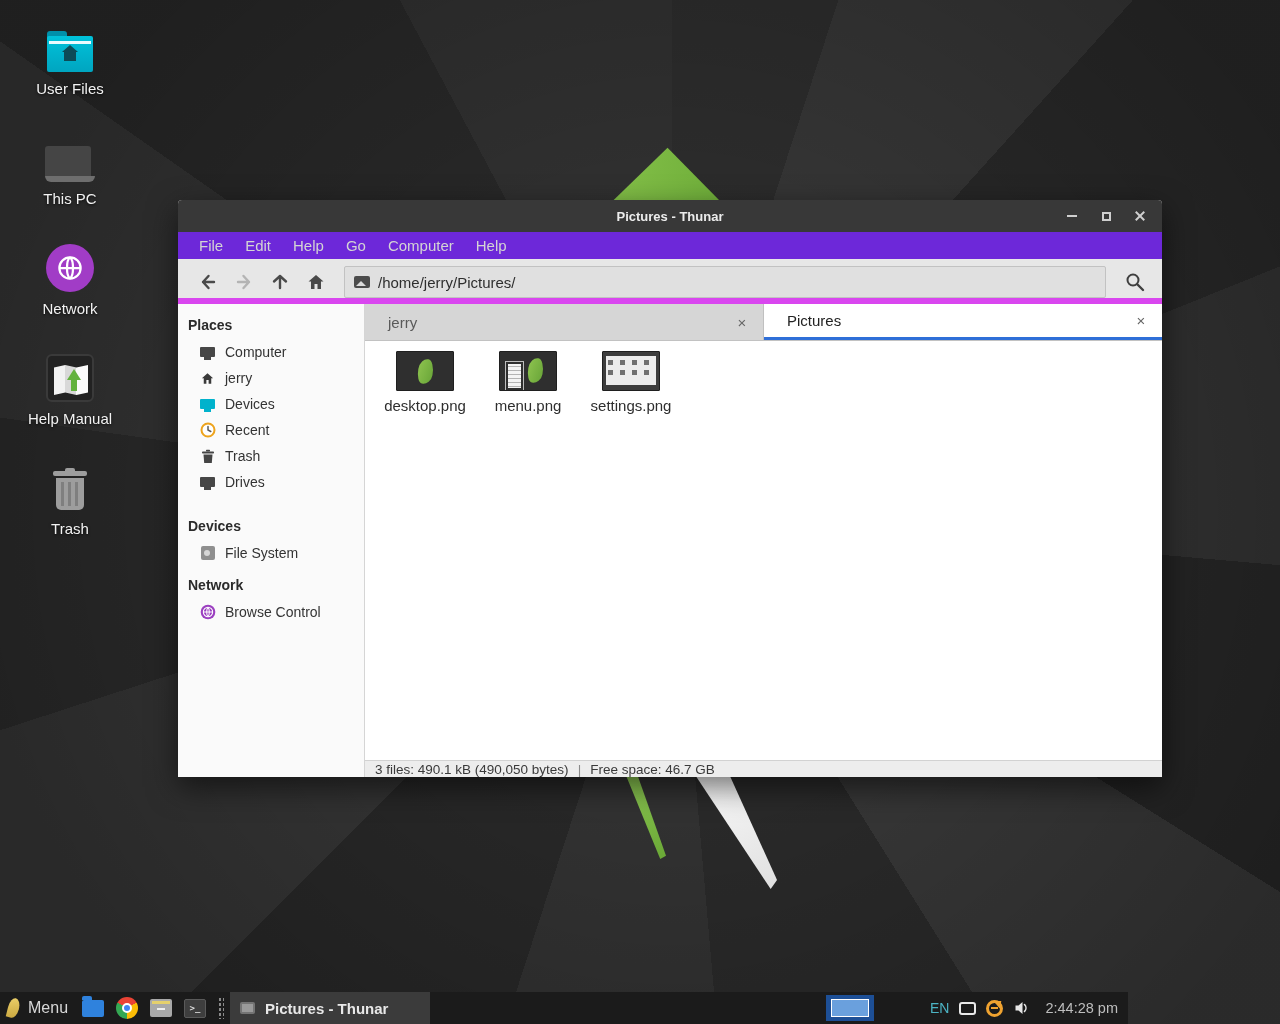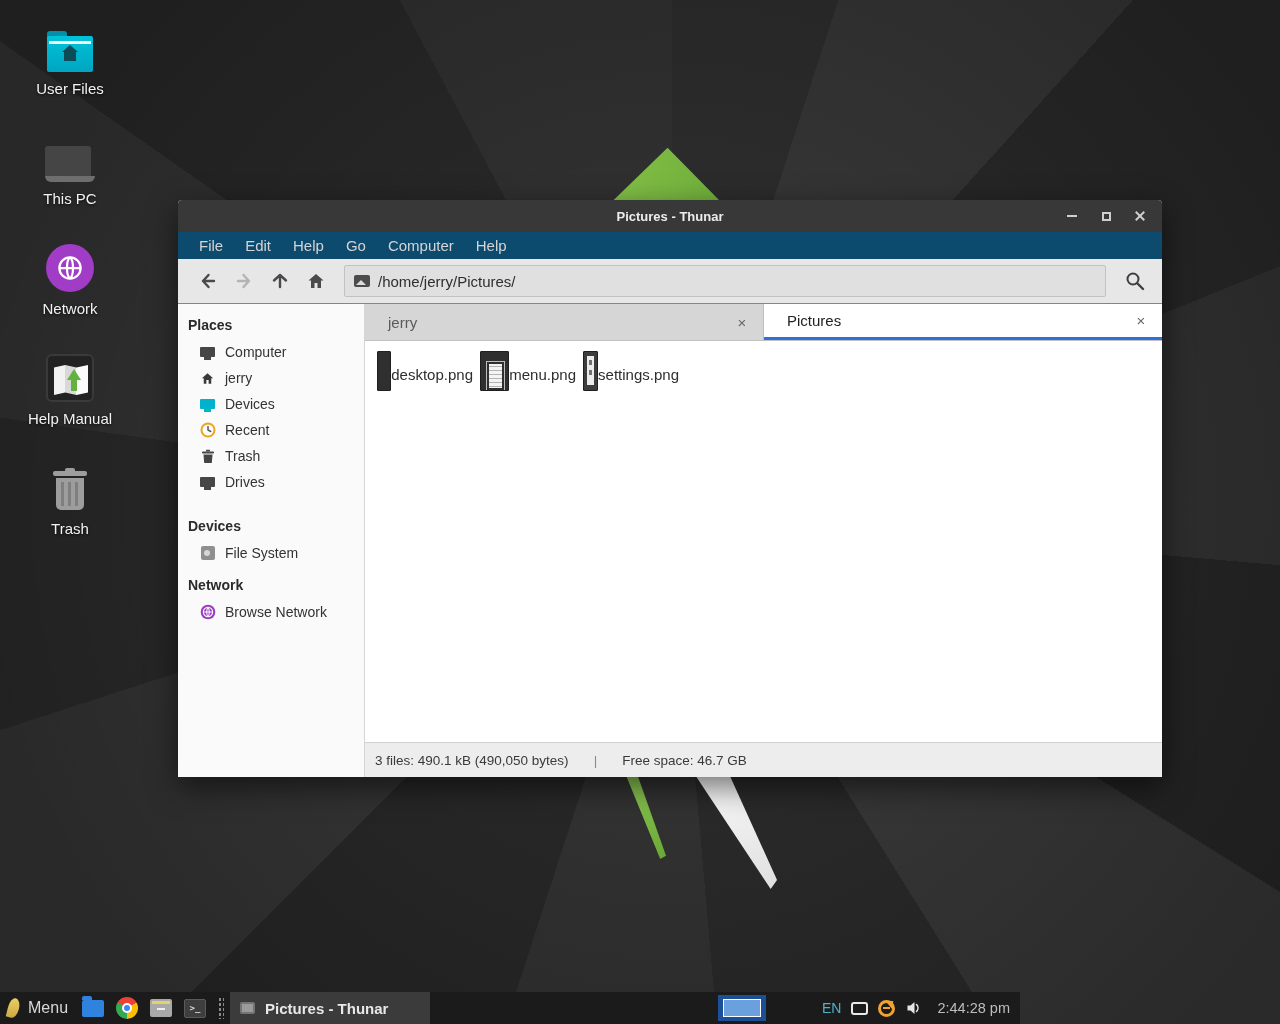--- a/index.html
+++ b/index.html
@@ -72,24 +72,24 @@
   .titlebar { height:32px; background:#383838; border-radius:4px 4px 0 0; display:flex; align-items:center; position:relative; flex:0 0 auto; }
   .titlebar .wtitle { position:absolute; left:0; right:0; text-align:center; color:#ececec; font-size:13px; font-weight:bold; }
   .wcontrols { position:absolute; right:10px; display:flex; gap:10px; }
   .wbtn { width:24px; height:22px; display:flex; align-items:center; justify-content:center; }
   .glyph-min { width:10px; height:2px; background:#cfcfcf; }
   .glyph-max { width:9px; height:9px; border:2px solid #cfcfcf; }
   .glyph-close { position:relative; width:12px; height:12px; }
   .glyph-close::before,.glyph-close::after { content:""; position:absolute; left:5px; top:0; width:2px; height:12px; background:#cfcfcf; }
   .glyph-close::before { transform:rotate(45deg); } .glyph-close::after { transform:rotate(-45deg); }
 
-  .menubar { height:27px; background:#0c4a6e; display:flex; align-items:center; padding-left:10px; flex:0 0 auto; }
+  .menubar { height:27px; background:#6d28d9; display:flex; align-items:center; padding-left:10px; flex:0 0 auto; }
   .menubar .mitem { color:#d4d4d4; font-size:15px; padding:0 11px; }
 
-  .toolbar { height:45px; background:#e7e7e7; border-bottom:1px solid #d946ef; display:flex; align-items:center; padding:0 12px; flex:0 0 auto; }
+  .toolbar { height:45px; background:#e7e7e7; border-bottom:6px solid #d946ef; display:flex; align-items:flex-end; padding:0 12px; flex:0 0 auto; }
   .navbtn { width:36px; height:32px; display:flex; align-items:center; justify-content:center; }
   .pathbar { flex:1; height:32px; margin:0 14px 0 10px; background:#e0e0e0; border:1px solid #c2c2c2; border-radius:2px;
     display:flex; align-items:center; padding:0 9px; }
   .pathicon { width:16px; height:12px; background:#4c4c4c; border-radius:2px; position:relative; margin-right:8px; flex:0 0 auto; }
   .pathicon::after { content:""; position:absolute; left:2px; bottom:2px;
     border-left:5px solid transparent; border-right:5px solid transparent; border-bottom:5px solid #dcdcdc; }
   .pathtext { font-size:15px; color:#2e2e2e; }
   .searchbtn { width:30px; height:32px; display:flex; align-items:center; justify-content:center; }
 
   .wbody { flex:1; display:flex; min-height:0;justify-content:center; }
@@ -108,40 +108,40 @@
   .tabbar { height:37px; display:flex; background:#d6d6d6; border-bottom:1px solid #c2c2c2; flex:0 0 auto; }
   .tab { flex:1; display:flex; align-items:center; padding:0 12px 0 23px; position:relative; }
   .tab .tlabel { font-size:15px; flex:1; }
   .tab .tclose { font-size:15px; color:#666; width:18px; text-align:center; }
   .tab.inactive { background:#d6d6d6; border-right:1px solid #c0c0c0; }
   .tab.inactive .tlabel { color:#5a5a5a; }
   .tab.active { background:#fff; border-bottom:3px solid #2f6fd8; }
   .tab.active .tlabel { color:#222; }
 
   .fileview { flex:1; background:#fff; padding:10px 0 0 12px; display:flex; align-items:flex-start; gap:7px; overflow:hidden; }
-  .fitem { width:96px; display:flex; flex-direction:row; align-items:center; }
+  .fitem { width:96px; display:flex; flex-direction:column; align-items:center; }
   .thumb { width:58px; height:40px; position:relative; border:1px solid #1f1f1f; background:#2f2f2f; border-radius:1px; overflow:hidden; }
   .thumb .blob { position:absolute; width:15px; height:25px; background:linear-gradient(100deg,#8cc24e,#6aa639);
     border-radius:55% 45% 60% 40% / 45% 60% 40% 55%; transform:rotate(10deg); }
   .thumb.t-desktop .blob { left:21px; top:7px; }
   .thumb.t-menu .blob { left:28px; top:6px; }
   .thumb.t-menu .panel { position:absolute; left:5px; top:9px; width:19px; height:30px; background:#f4f4f4; border:1px solid #bdbdbd;
     background-image:repeating-linear-gradient(180deg,#b4b4b4 0 1px, transparent 1px 4px); background-clip:content-box; padding:2px; }
   .thumb.t-settings { background:#3d3d3d; }
   .thumb.t-settings .inner { position:absolute; left:3px; top:4px; right:3px; bottom:5px; background:#ececec; }
   .thumb.t-settings .rowi { position:absolute; left:2px; right:2px; height:5px;
     background:repeating-linear-gradient(90deg,#707070 0 5px, transparent 5px 12px); }
   .thumb.t-settings .rowi.r1 { top:4px; } .thumb.t-settings .rowi.r2 { top:14px; }
   .fname { margin-top:6px; font-size:15px; color:#2e2e2e; }
 
-  .statusbar { height:35px; background:#ededed; border-top:1px solid #d2d2d2; display:flex; align-items:center;
-    padding-left:10px; gap:25px; font-size:13.5px; color:#3a3a3a; flex:0 0 auto; }
+  .statusbar { height:17px; background:#ededed; border-top:1px solid #d2d2d2; display:flex; align-items:center;
+    padding-left:10px; gap:9px; font-size:13.5px; color:#3a3a3a; flex:0 0 auto; }
 
   
-  .taskbar { position:absolute; left:0; bottom:0; width:1020px; height:32px; background:#1b1b1b;
+  .taskbar { position:absolute; left:0; bottom:0; width:1128px; height:32px; background:#1b1b1b;
     display:flex; align-items:center; padding:0 10px 0 8px; }
   .menu-launcher { display:flex; align-items:center; gap:9px; margin-right:12px; }
   .feather-mini { width:11px; height:20px; background:linear-gradient(160deg,#ecd06a,#c9a63e);
     border-radius:60% 60% 60% 0; transform:rotate(14deg); }
   .menu-label { color:#d8d8d8; font-size:16px; }
   .launcher { width:26px; height:26px; display:flex; align-items:center; justify-content:center; margin-right:8px; }
   .fm-blue { width:22px; height:17px; background:#2f82dd; border-radius:2px; position:relative; }
   .fm-blue::before { content:""; position:absolute; top:-4px; left:0; width:10px; height:4px; background:#2f82dd; border-radius:2px 2px 0 0; }
   .chrome { width:22px; height:22px; border-radius:50%; position:relative;
     background:conic-gradient(from -60deg, #ea4335 0 120deg, #fbbc05 120deg 240deg, #34a853 240deg 360deg); }
@@ -356,21 +356,21 @@
       <div class="sitem">
         <span class="micon">
           <svg width="16" height="16" viewBox="0 0 24 24">
               <circle cx="12" cy="12" r="11" fill="#9b3fc0"></circle>
               <g stroke="#fff" stroke-width="1.6" fill="none">
                 <circle cx="12" cy="12" r="7"></circle>
                 <path d="M5 12h14M12 5c2.6 2 2.6 12 0 14M12 5c-2.6 2-2.6 12 0 14"></path>
               </g>
             </svg>
         </span>
-        <span class="slabel">Browse Network</span>
+        <span class="slabel">Browse Control</span>
       </div>
     </div>
 
     <div class="mainarea">
       <div class="tabbar">
         <div class="tab inactive">
           <span class="tlabel">jerry</span>
           <span class="tclose">×</span>
         </div>
         <div class="tab active">

